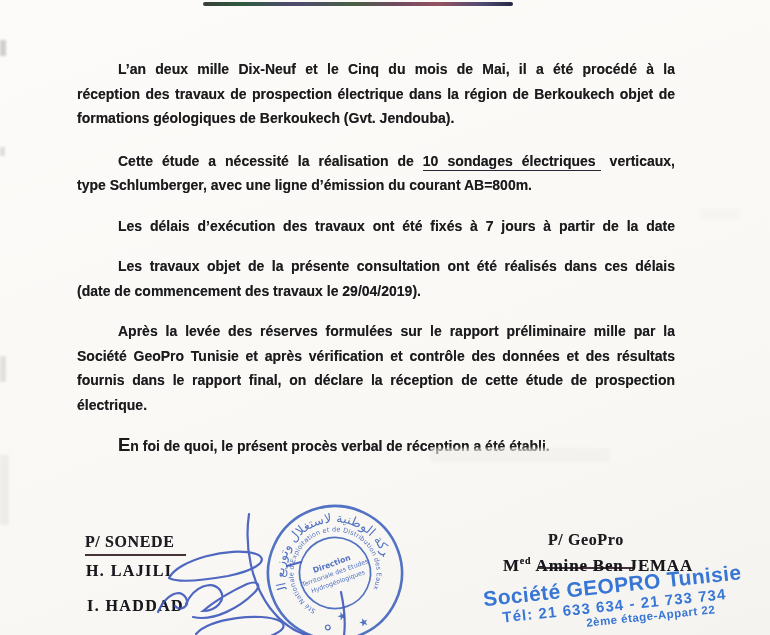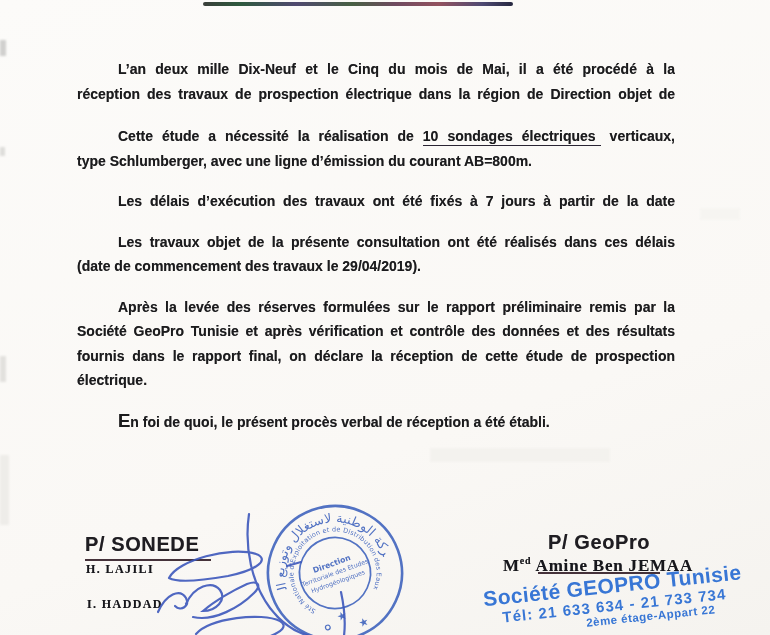--- a/index.html
+++ b/index.html
@@ -22,29 +22,30 @@
   .para{margin:16px;}
   .gap-lg{margin-top:18px;}
   .gap-md{margin-top:16px;}
   .jline{height:24.5px;line-height:24.5px;overflow:hidden;text-align:left;}
   .jl-j{text-align:justify;text-align-last:justify;}
   .ind{text-indent:41px;}
   .u-seg{border-bottom:1.6px solid #2a2433;padding:0 5px 1px 0;}
   .big-initial{font-size:18.5px;}
   
   .sig-label{
-    position:absolute;font-weight:bold;font-size:20px;color:#1f1d22;
+    position:absolute;font-weight:bold;font-size:16px;color:#1f1d22;
     border-bottom:2.2px solid #45323a;padding:0 12px 3px 0;letter-spacing:.6px;
     text-shadow:0 0 .5px rgba(27,27,29,.5);
+    font-family:Liberation Serif, serif;
   }
   .lbl-sonede{left:85px;top:533px;}
   .lbl-geopro{left:538px;top:531px;padding:0 10px 18px 10px;}
   .sig-name{
     position:absolute;font-family:"Liberation Serif",serif;font-weight:bold;
-    font-size:12px;color:#17171c;letter-spacing:1.4px;
+    font-size:16px;color:#17171c;letter-spacing:1.4px;
     text-shadow:0 0 .5px rgba(23,23,28,.5);
   }
   .name-lajili{left:86px;top:562px;}
   .name-haddad{left:87px;top:597px;}
   .name-jemaa{left:503px;top:556px;font-size:17px;letter-spacing:.8px;}
   .name-jemaa sup{font-size:10px;line-height:0;}
   
   .round-stamp{position:absolute;left:263px;top:501px;width:144px;height:144px;opacity:.92;}
   
   .geopro-stamp{
@@ -70,39 +71,40 @@
 <body>
 
 <div class="page">
 
   <div class="top-rule"></div>
 
   <div class="doc-body">
 
     <div class="para">
       <div class="jline jl-j ind">L’an deux mille Dix-Neuf et le Cinq du mois de Mai, il a été procédé à la</div>
-      <div class="jline jl-j">réception des travaux de prospection électrique dans la région de Direction objet de</div>
+      <div class="jline jl-j">réception des travaux de prospection électrique dans la région de Berkoukech objet de</div>
+      <div class="jline">formations géologiques de Berkoukech (Gvt. Jendouba).</div>
     </div>
 
     <div class="para gap-lg">
       <div class="jline jl-j ind"><span>Cette étude a nécessité la réalisation de </span><span class="u-seg">10 sondages électriques</span><span> verticaux,</span></div>
       <div class="jline">type Schlumberger, avec une ligne d’émission du courant AB=800m.</div>
     </div>
 
     <div class="para">
       <div class="jline jl-j ind">Les délais d’exécution des travaux ont été fixés à 7 jours à partir de la date</div>
     </div>
 
     <div class="para">
       <div class="jline jl-j ind">Les travaux objet de la présente consultation ont été réalisés dans ces délais</div>
       <div class="jline">(date de commencement des travaux le 29/04/2019).</div>
     </div>
 
     <div class="para gap-md">
-      <div class="jline jl-j ind">Après la levée des réserves formulées sur le rapport préliminaire remis par la</div>
+      <div class="jline jl-j ind">Après la levée des réserves formulées sur le rapport préliminaire mille par la</div>
       <div class="jline jl-j">Société GeoPro Tunisie et après vérification et contrôle des données et des résultats</div>
       <div class="jline jl-j">fournis dans le rapport final, on déclare la réception de cette étude de prospection</div>
       <div class="jline">électrique.</div>
     </div>
 
     <div class="para">
       <div class="jline ind"><span class="big-initial">E</span><span>n foi de quoi, le présent procès verbal de réception a été établi.</span></div>
     </div>
 
   </div>

